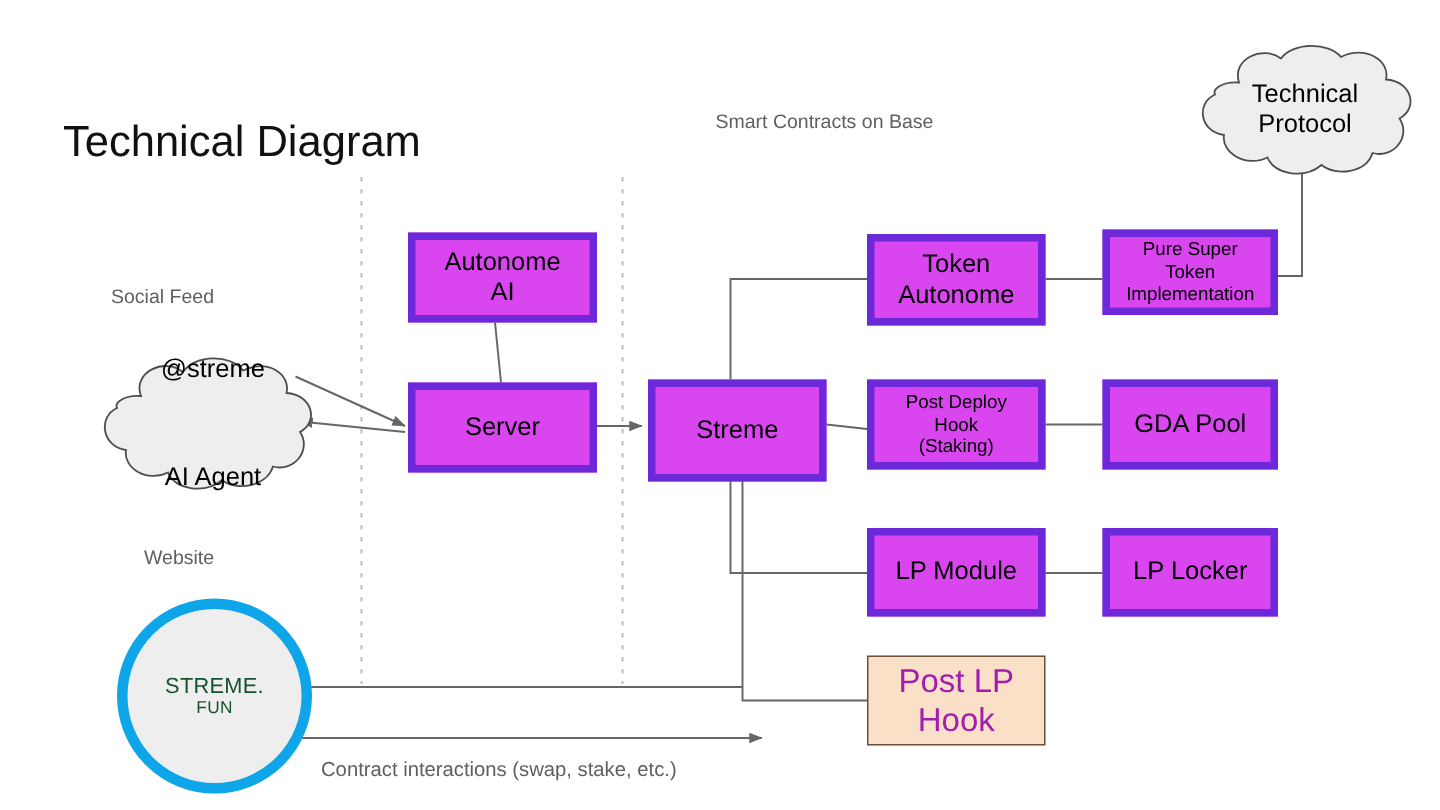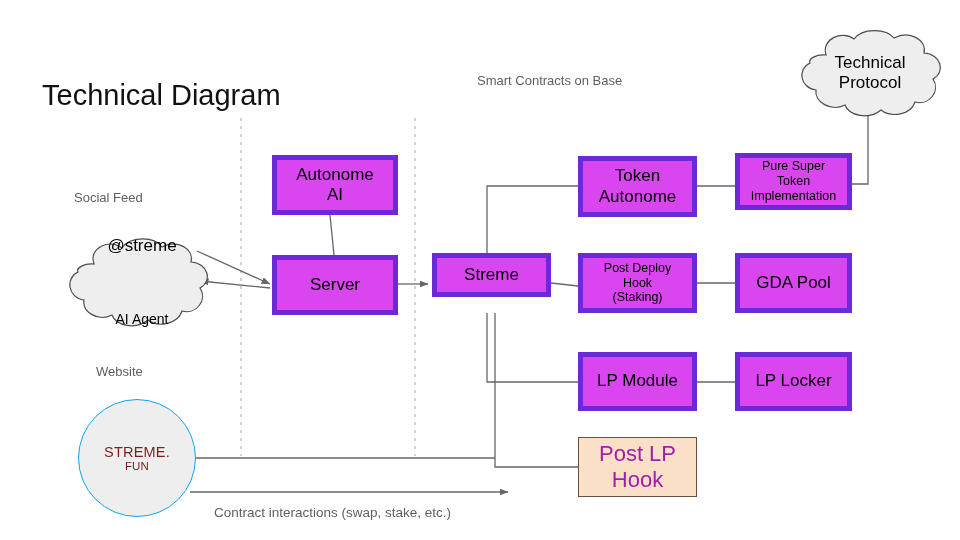--- a/index.html
+++ b/index.html
@@ -21,23 +21,23 @@
   .title{position:absolute;color:#111111;font-size:29px;white-space:nowrap;}
   .grouplabel{position:absolute;color:#5f5f5f;font-size:13px;white-space:nowrap;}
   .edgelabel{position:absolute;color:#5f5f5f;font-size:13.5px;white-space:nowrap;}
 
   .cloudwrap{position:absolute;}
   .cloudwrap svg{position:absolute;left:0;top:0;}
   .cloudtext{position:absolute;left:0;top:0;width:100%;height:100%;
              display:flex;flex-direction:column;align-items:center;justify-content:center;
              text-align:center;line-height:1.2;color:#000;}
 
-  .circlenode{position:absolute;border-radius:50%;background:#eeeeee;border:1px solid #0ea5e9;
+  .circlenode{position:absolute;border-radius:50%;background:#eeeeee;border:7px solid #0ea5e9;
               display:flex;flex-direction:column;align-items:center;justify-content:center;
-              color:#7f1d1d;}
+              color:#14532d;}
   .circ-l1{font-size:14.5px;letter-spacing:.2px;}
   .circ-l2{font-size:11.5px;letter-spacing:.2px;}
   .l1{display:block;}
 </style>
 </head>
 <body>
 
 <div id="canvas">
 
   <svg class="layer" viewBox="0 0 960 540" xmlns="http://www.w3.org/2000/svg">
@@ -90,21 +90,21 @@
 
   <div class="cloudwrap" style="left:58px;top:236px;width:160px;height:92px;">
     <svg width="160" height="92" viewBox="0 0 160 92" xmlns="http://www.w3.org/2000/svg">
       <path fill="#eeeeee" stroke="#4d4d4d" stroke-width="1.2" d="M36,28 C30,12 52,2 64,12 C72,0 96,0 104,11 C120,3 136,13 133,26
                C150,27 155,45 142,52 C150,64 138,79 124,75 C120,88 100,92 90,84
                C78,94 58,90 54,79 C40,86 24,76 26,64 C10,62 7,42 20,36
                C18,32 26,27 36,28 Z"></path>
     </svg>
     <div class="cloudtext" style="padding-left:4px;justify-content:space-between;">
       <span class="l1" style="font-size:17px;">@streme</span>
-      <span class="l1" style="font-size:14px;">AI Agent</span>
+      <span class="l1" style="font-size:17px;">AI Agent</span>
     </div>
   </div>
 
   <div class="cloudwrap" style="left:788px;top:28px;width:164px;height:90px;">
     <svg width="164" height="90" viewBox="0 0 164 90" xmlns="http://www.w3.org/2000/svg">
       <path fill="#eeeeee" stroke="#4d4d4d" stroke-width="1.2" d="M38,27 C33,11 54,2 66,11 C74,0 98,0 106,10 C122,2 139,12 136,25
                C153,26 158,44 145,51 C153,63 141,78 127,74 C123,87 103,90 93,82
                C81,92 61,88 57,77 C43,84 26,74 28,62 C12,60 9,41 22,35
                C20,31 28,26 38,27 Z"></path>
     </svg>
@@ -125,21 +125,21 @@
       <span class="l1">AI</span>
     </div>
   </div>
 
   <div class="node boxnode big" style="left:272px;top:255px;width:126px;height:60px;">
     <div>
       <span class="l1">Server</span>
     </div>
   </div>
 
-  <div class="node boxnode big" style="left:432px;top:253px;width:119px;height:44px;">
+  <div class="node boxnode big" style="left:432px;top:253px;width:119px;height:68px;">
     <div>
       <span class="l1">Streme</span>
     </div>
   </div>
 
   <div class="node boxnode big" style="left:578px;top:156px;width:119px;height:61px;">
     <div>
       <span class="l1">Token</span>
       <span class="l1">Autonome</span>
     </div>

